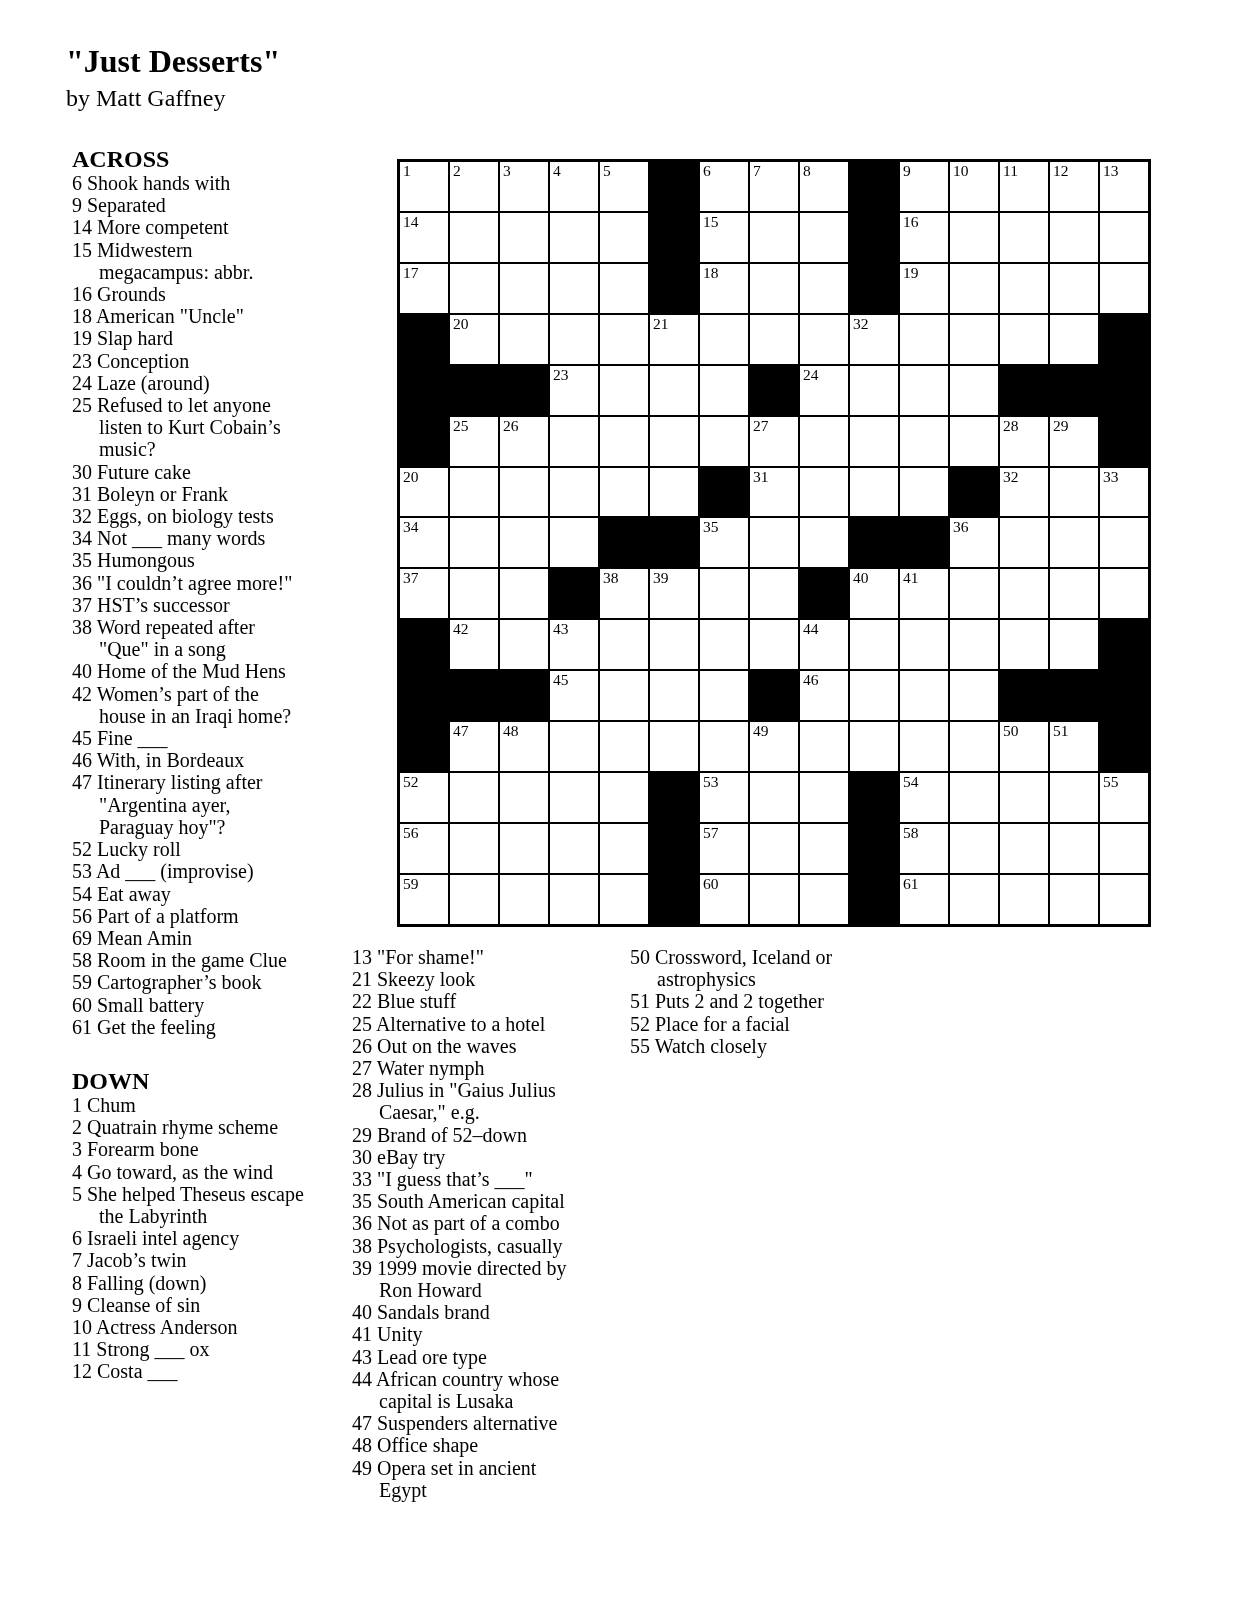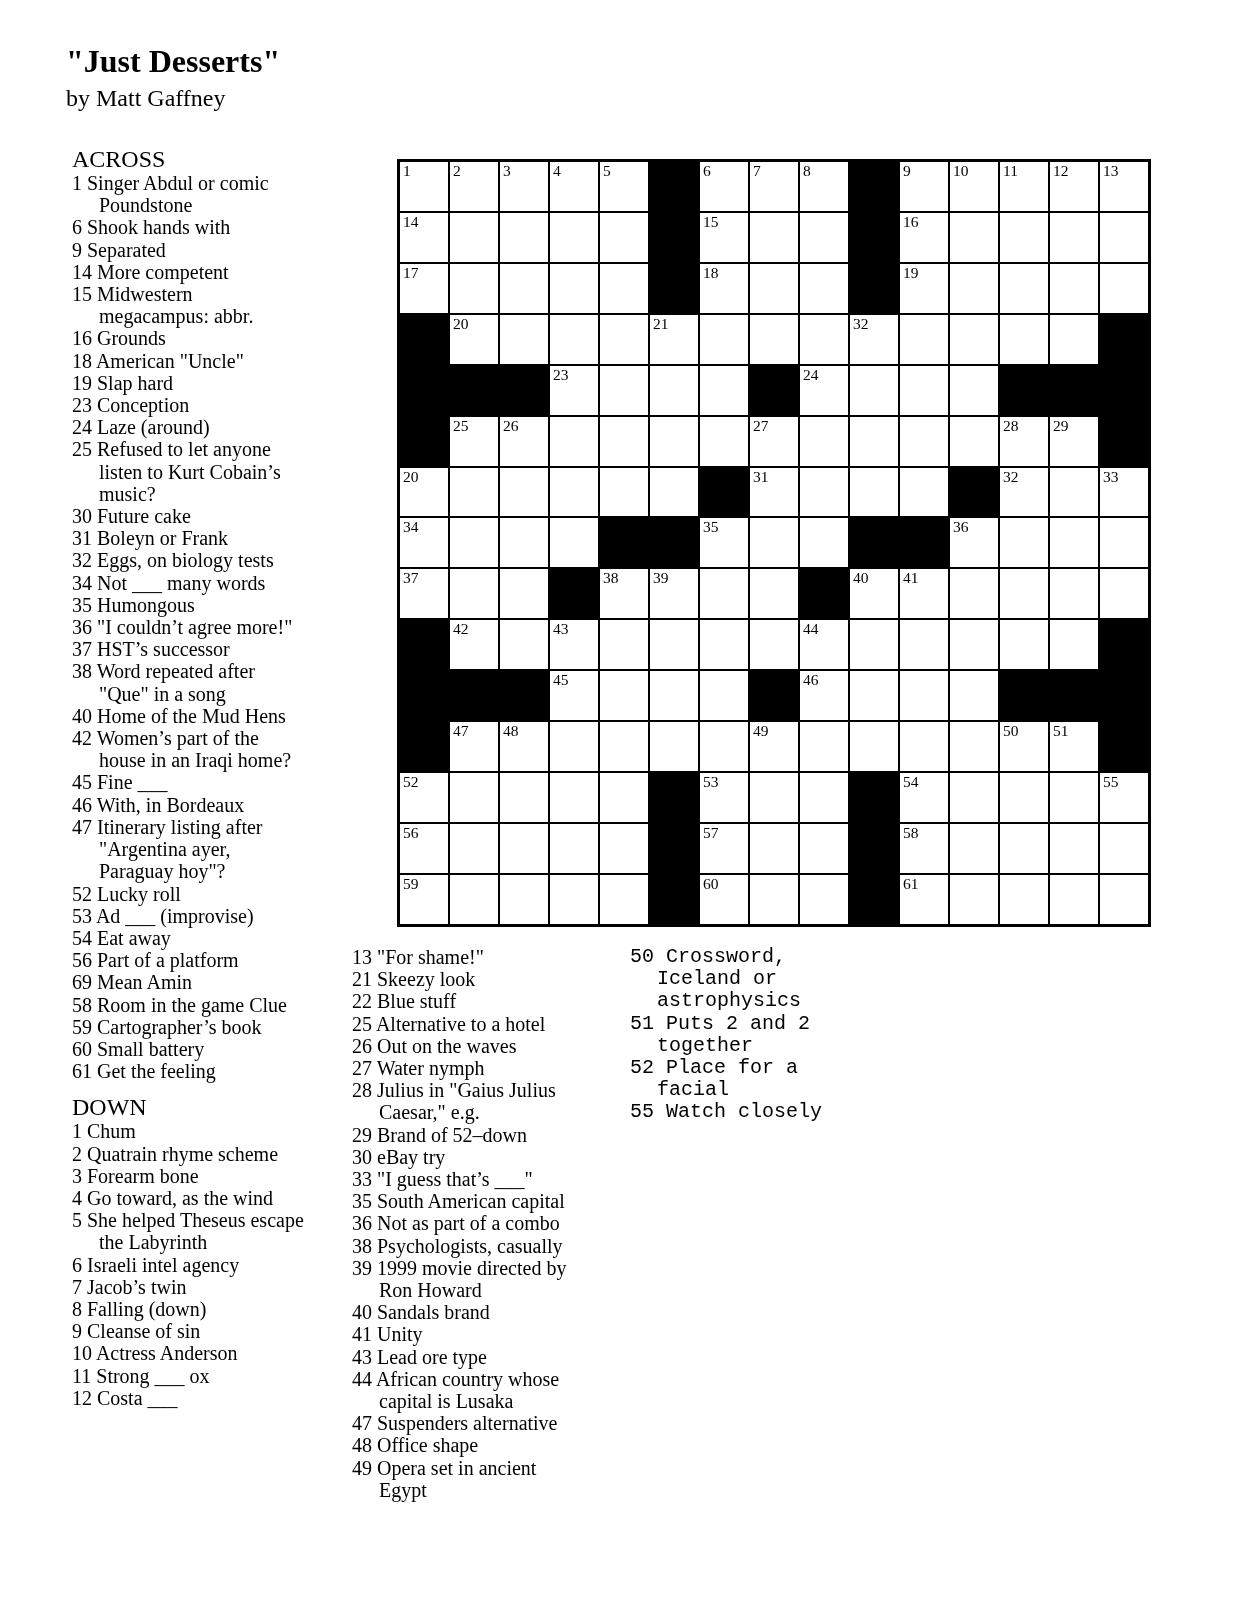--- a/index.html
+++ b/index.html
@@ -14,26 +14,26 @@
   .header { position: absolute; left: 66px; top: 42px; }
   .title {
     font-size: 32px; font-weight: bold;
     line-height: 38px; margin: 0;
   }
   .byline { font-size: 24px; line-height: 37px; }
 
   .clues { position: absolute; }
   .col-left  { left: 72px;  top: 146px; width: 233px; }
   .col-mid   { left: 352px; top: 946px; width: 233px; }
-  .col-right { left: 630px; top: 946px; width: 226px; font-family: Liberation Mono, monospace; }
+  .col-right { left: 630px; top: 946px; width: 226px; }
 
   .clue-header {
-    font-size: 24px; font-weight: normal; line-height: 26px;
-  }
-  .clue-header.down { margin-top: 12px; }
+    font-size: 24px; font-weight: bold; line-height: 26px;
+  }
+  .clue-header.down { margin-top: 30px; }
   .clue {
     font-size: 20px; line-height: 22.2px;
     padding-left: 27px; text-indent: -27px;
   }
 
   .grid {
     position: absolute; left: 397px; top: 159px;
     display: grid;
     grid-template-columns: repeat(15, 50px);
     grid-auto-rows: 50.93px;
@@ -406,21 +406,20 @@
     </div>
     <div class="cell"></div>
     <div class="cell"></div>
     <div class="cell"></div>
     <div class="cell"></div>
   </div>
 
 <div class="clues col-left">
   <div class="clue-header">ACROSS</div>
   <div>
-      <div class="clue">1 Singer Abdul or comic Poundstone</div>
       <div class="clue">6 Shook hands with</div>
       <div class="clue">9 Separated</div>
       <div class="clue">14 More competent</div>
       <div class="clue">15 Midwestern megacampus: abbr.</div>
       <div class="clue">16 Grounds</div>
       <div class="clue">18 American "Uncle"</div>
       <div class="clue">19 Slap hard</div>
       <div class="clue">23 Conception</div>
       <div class="clue">24 Laze (around)</div>
       <div class="clue">25 Refused to let anyone listen to Kurt Cobain’s music?</div>

